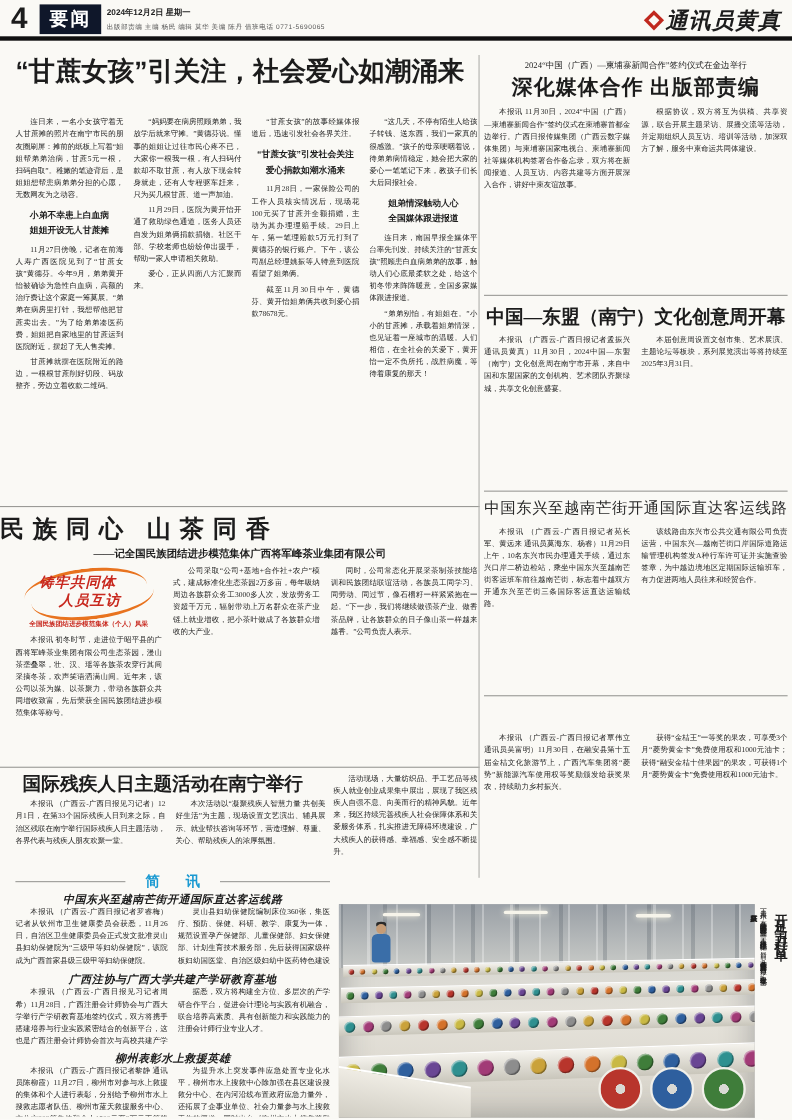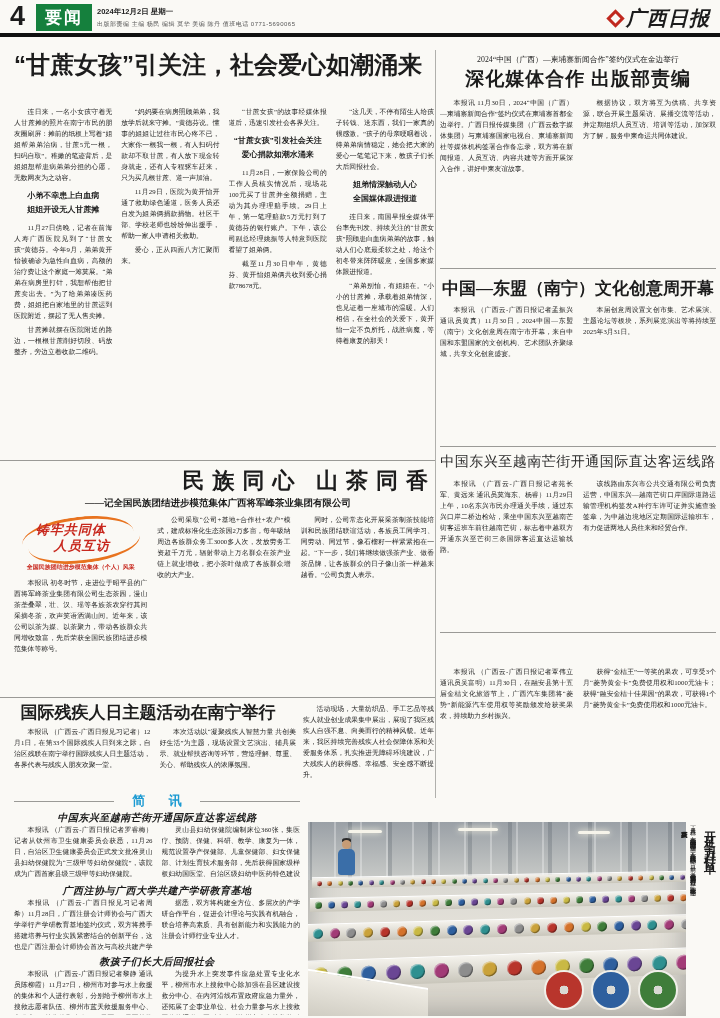--- a/index.html
+++ b/index.html
@@ -2,21 +2,21 @@
 <html><head>
 <meta charset="utf-8">
 <style>
   html,body{margin:0;padding:0;}
   .page{position:relative;width:720px;height:1018px;background:#faf9f5;overflow:hidden;
         font-family:"Liberation Serif","DejaVu Serif",serif;color:#1c1c1c;}
   .hd-sans{font-family:"Liberation Sans","DejaVu Sans",sans-serif;}
   
   .masthead{position:absolute;left:0;top:0;width:720px;height:34px;}
   .pageno{position:absolute;left:10px;top:1px;font-size:27px;font-weight:bold;}
-  .section-box{position:absolute;left:36px;top:4px;background:#15803d;color:#fff;
+  .section-box{position:absolute;left:36px;top:4px;background:#0f172a;color:#fff;
                font-size:17px;font-weight:bold;padding:2px 9px;letter-spacing:2px;}
   .date-line{position:absolute;left:97px;top:7px;font-size:7.5px;font-weight:bold;color:#222;}
   .staff-line{position:absolute;left:97px;top:20px;font-size:6px;color:#555;letter-spacing:.5px;}
   .logo{position:absolute;right:10px;top:5px;display:flex;align-items:center;gap:4px;}
   .logo-diamond{width:13px;height:13px;background:#c0281e;transform:rotate(45deg);position:relative;}
   .logo-diamond::after{content:"";position:absolute;left:3px;top:3px;width:7px;height:7px;background:#faf9f5;}
   .logo-text{font-size:20px;font-weight:bold;font-style:italic;letter-spacing:1px;}
   .mast-rule{position:absolute;left:0;top:33px;width:720px;height:4px;background:#101010;}
   
   .p{margin:0 0 3px 0;text-indent:2em;font-size:6.8px;line-height:1.62;text-align:justify;}
@@ -25,21 +25,21 @@
   .vline{position:absolute;width:0;border-left:1px solid #b0b0ac;}
   .sub{font-size:8px;font-weight:bold;text-align:center;line-height:1.7;margin:6px 0;
        font-family:"Liberation Sans","DejaVu Sans",sans-serif;}
   
   .lead-hl{position:absolute;left:0;top:49px;width:436px;text-align:center;font-size:24px;
            font-weight:bold;letter-spacing:0;}
   .lead-byline{position:absolute;left:0;top:90px;width:436px;text-align:center;font-size:7px;color:#333;}
   .lead-cols{position:absolute;left:14px;top:106px;width:420px;height:350px;display:flex;gap:9px;}
   .lead-cols .col{flex:1;}
   
-  .feat-hl{position:absolute;left:0;top:466px;width:436px;text-align:right;font-size:22px;
+  .feat-hl{position:absolute;left:0;top:466px;width:436px;text-align:left;font-size:22px;
            font-weight:bold;letter-spacing:8px;}
   .feat-sub{position:absolute;left:0;top:497px;width:436px;text-align:center;font-size:9.5px;font-weight:bold;}
   .feat-cols{position:absolute;left:14px;top:514px;width:420px;height:178px;display:flex;gap:10px;}
   .feat-cols .col{flex:1;}
   .badge{position:relative;width:122px;height:56px;margin:2px auto 5px auto;}
   .badge-l1{position:absolute;left:16px;top:5px;color:#c8281e;font-weight:bold;font-style:italic;
             font-size:13px;letter-spacing:1px;font-family:"Liberation Sans",sans-serif;}
   .badge-l2{position:absolute;left:34px;top:21px;color:#c8281e;font-weight:bold;font-style:italic;
             font-size:13px;letter-spacing:1px;font-family:"Liberation Sans",sans-serif;}
   .swoosh-a{position:absolute;left:2px;top:1px;width:112px;height:38px;border-radius:50%;
@@ -105,21 +105,21 @@
 
 <div class="page">
 
   <div class="masthead">
     <div class="pageno hd-sans">4</div>
     <div class="section-box hd-sans">要闻</div>
     <div class="date-line hd-sans">2024年12月2日  星期一</div>
     <div class="staff-line hd-sans">出版部责编   主编 杨民   编辑 莫华   美编 陈丹   值班电话 0771-5690065</div>
     <div class="logo">
       <span class="logo-diamond"></span>
-      <span class="logo-text">广西日报</span>
+      <span class="logo-text">通讯员黄真</span>
     </div>
   </div>
   <div class="mast-rule"></div>
 
   <div class="lead-hl hd-sans">“甘蔗女孩”引关注，社会爱心如潮涌来</div>
   <div class="lead-cols">
     <div class="col">
       <p class="p">连日来，一名小女孩守着无人甘蔗摊的照片在南宁市民的朋友圈刷屏：摊前的纸板上写着“姐姐帮弟弟治病，甘蔗5元一根，扫码自取”。稚嫩的笔迹背后，是姐姐想帮患病弟弟分担的心愿，无数网友为之动容。</p>
       <div class="sub">
         <span>小弟不幸患上白血病</span><br>
@@ -210,21 +210,21 @@
   <div class="brief-item-hl" style="top:884px;">广西注协与广西大学共建产学研教育基地</div>
   <div class="brief-cols" style="top:897px;height:54px;">
     <div class="col">
         <p class="p">本报讯 （广西云-广西日报见习记者周希）11月28日，广西注册会计师协会与广西大学举行产学研教育基地签约仪式，双方将携手搭建培养与行业实践紧密结合的创新平台，这也是广西注册会计师协会首次与高校共建产学研教育基地。</p>
       </div>
     <div class="col">
         <p class="p">据悉，双方将构建全方位、多层次的产学研合作平台，促进会计理论与实践有机融合，联合培养高素质、具有创新能力和实践能力的注册会计师行业专业人才。</p>
       </div>
   </div>
 
-  <div class="brief-item-hl" style="top:955px;">教孩子们长大后回报社会</div>
+  <div class="brief-item-hl" style="top:955px;">柳州表彰水上救援英雄</div>
   <div class="brief-cols" style="top:968px;height:47px;">
     <div class="col">
         <p class="p">本报讯 （广西云-广西日报记者黎静  通讯员陈柳霞）11月27日，柳州市对参与水上救援的集体和个人进行表彰，分别给予柳州市水上搜救志愿者队伍、柳州市蓝天救援服务中心、市公交303等集体和个人1500元至3万元不等奖励。</p>
       </div>
     <div class="col">
         <p class="p">为提升水上突发事件应急处置专业化水平，柳州市水上搜救中心除加强在县区建设搜救分中心、在内河沿线布置政府应急力量外，还拓展了企事业单位、社会力量参与水上搜救工作的渠道，同时出台《柳州市水上搜救奖励和补偿办法》，通过合理运用奖补资金，进一步调动社会水上搜救力量的积极性，推动柳州水上搜救事业持续高质量发展。</p>
       </div>
   </div>
 
   <div class="vline" style="left:435px;top:50px;height:748px;"></div>

